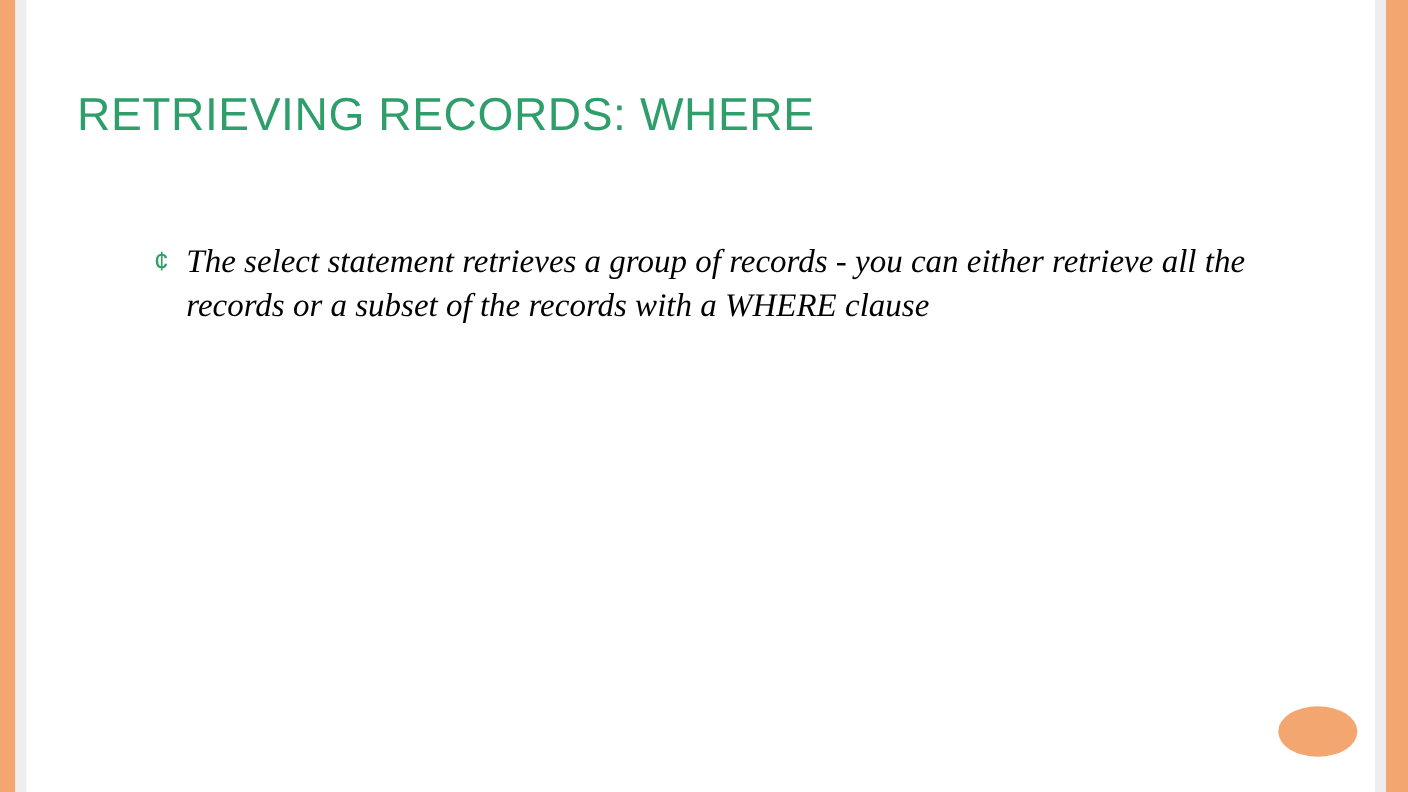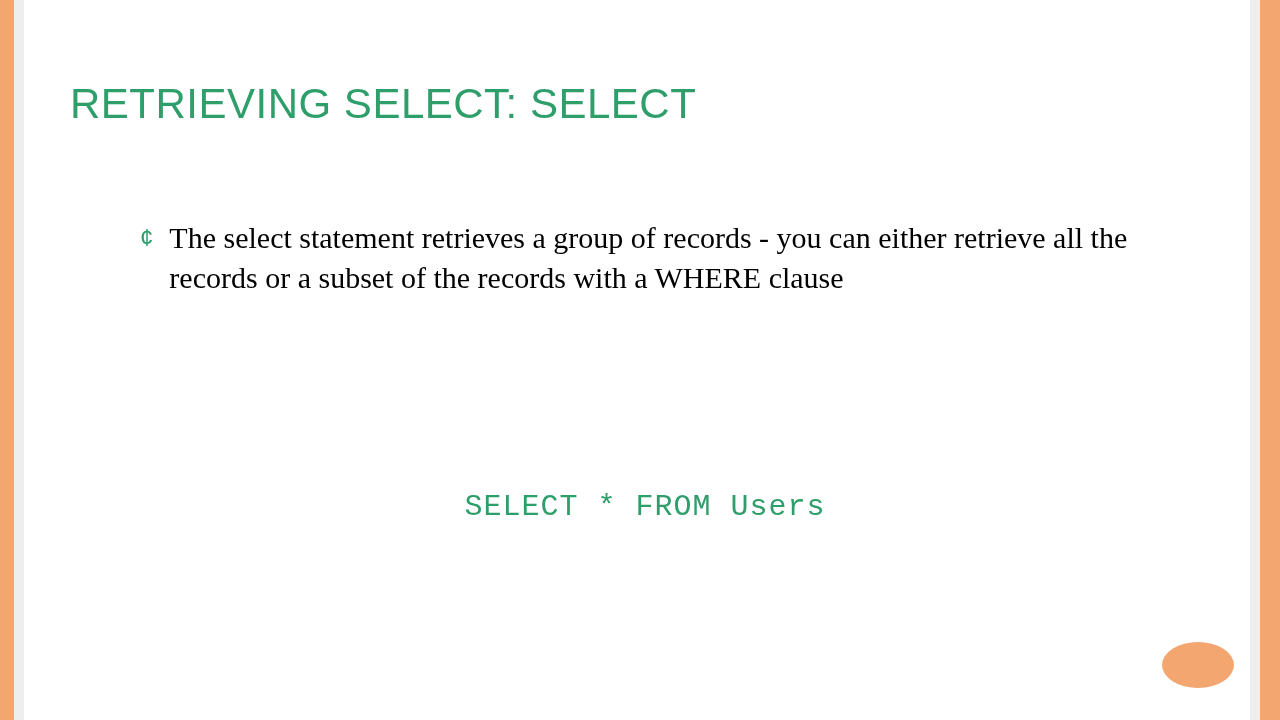--- a/index.html
+++ b/index.html
@@ -66,20 +66,21 @@
     line-height: 40px;
     margin-right: 16px;
     flex: 0 0 auto;
     font-weight: 400;
   }
   .bullet-text {
     color: #000;
     font-family: "Times New Roman", Times, serif;
     font-size: 30px;
     line-height: 40px;
+    font-style: italic;
   }
 
   .code-line {
     color: #2e9e6b;
     font-family: "Courier New", Courier, monospace;
     font-size: 30px;
     letter-spacing: 1px;
     white-space: pre;
   }
   .code1 {
@@ -107,24 +108,23 @@
 </head>
 <body>
 
 <div class="slide">
   <div class="band-left-outer"></div>
   <div class="band-left-inner"></div>
   <div class="band-right-inner"></div>
   <div class="band-right-outer"></div>
 
   <div class="content">
-    <h1 class="title">RETRIEVING SELECT: SELECT</h1>
+    <h1 class="title">RETRIEVING RECORDS: WHERE</h1>
 
     <div class="bullet-row">
       <span class="bullet-marker">¢</span>
       <span class="bullet-text">The select statement retrieves a group of records - you can either retrieve all the records or a subset of the records with a WHERE clause</span>
     </div>
 
-    <div class="code-line code1">SELECT * FROM Users</div>
   </div>
 
   <div class="oval"></div>
 </div>
 
 </body></html>

